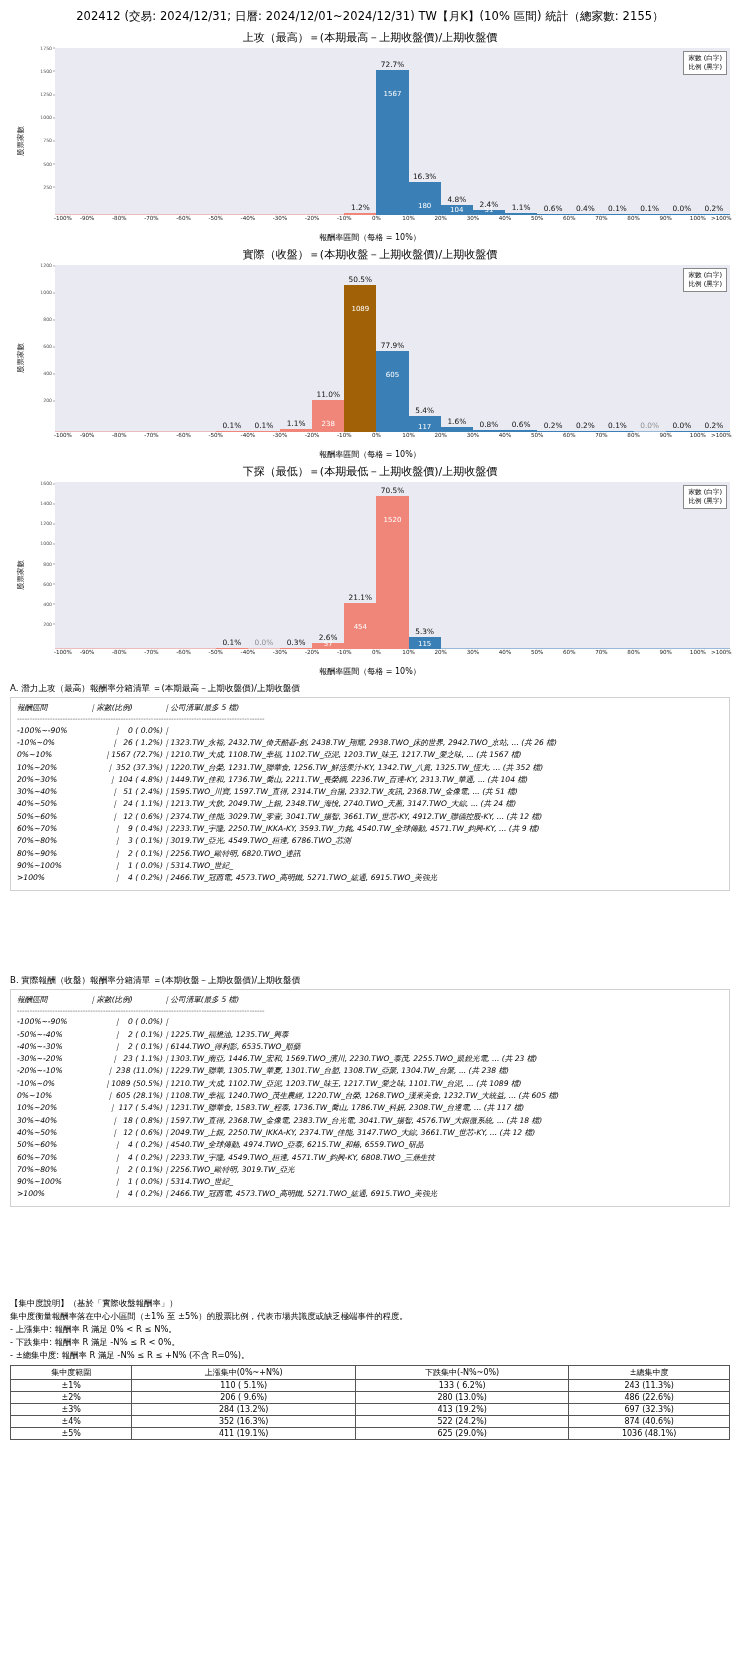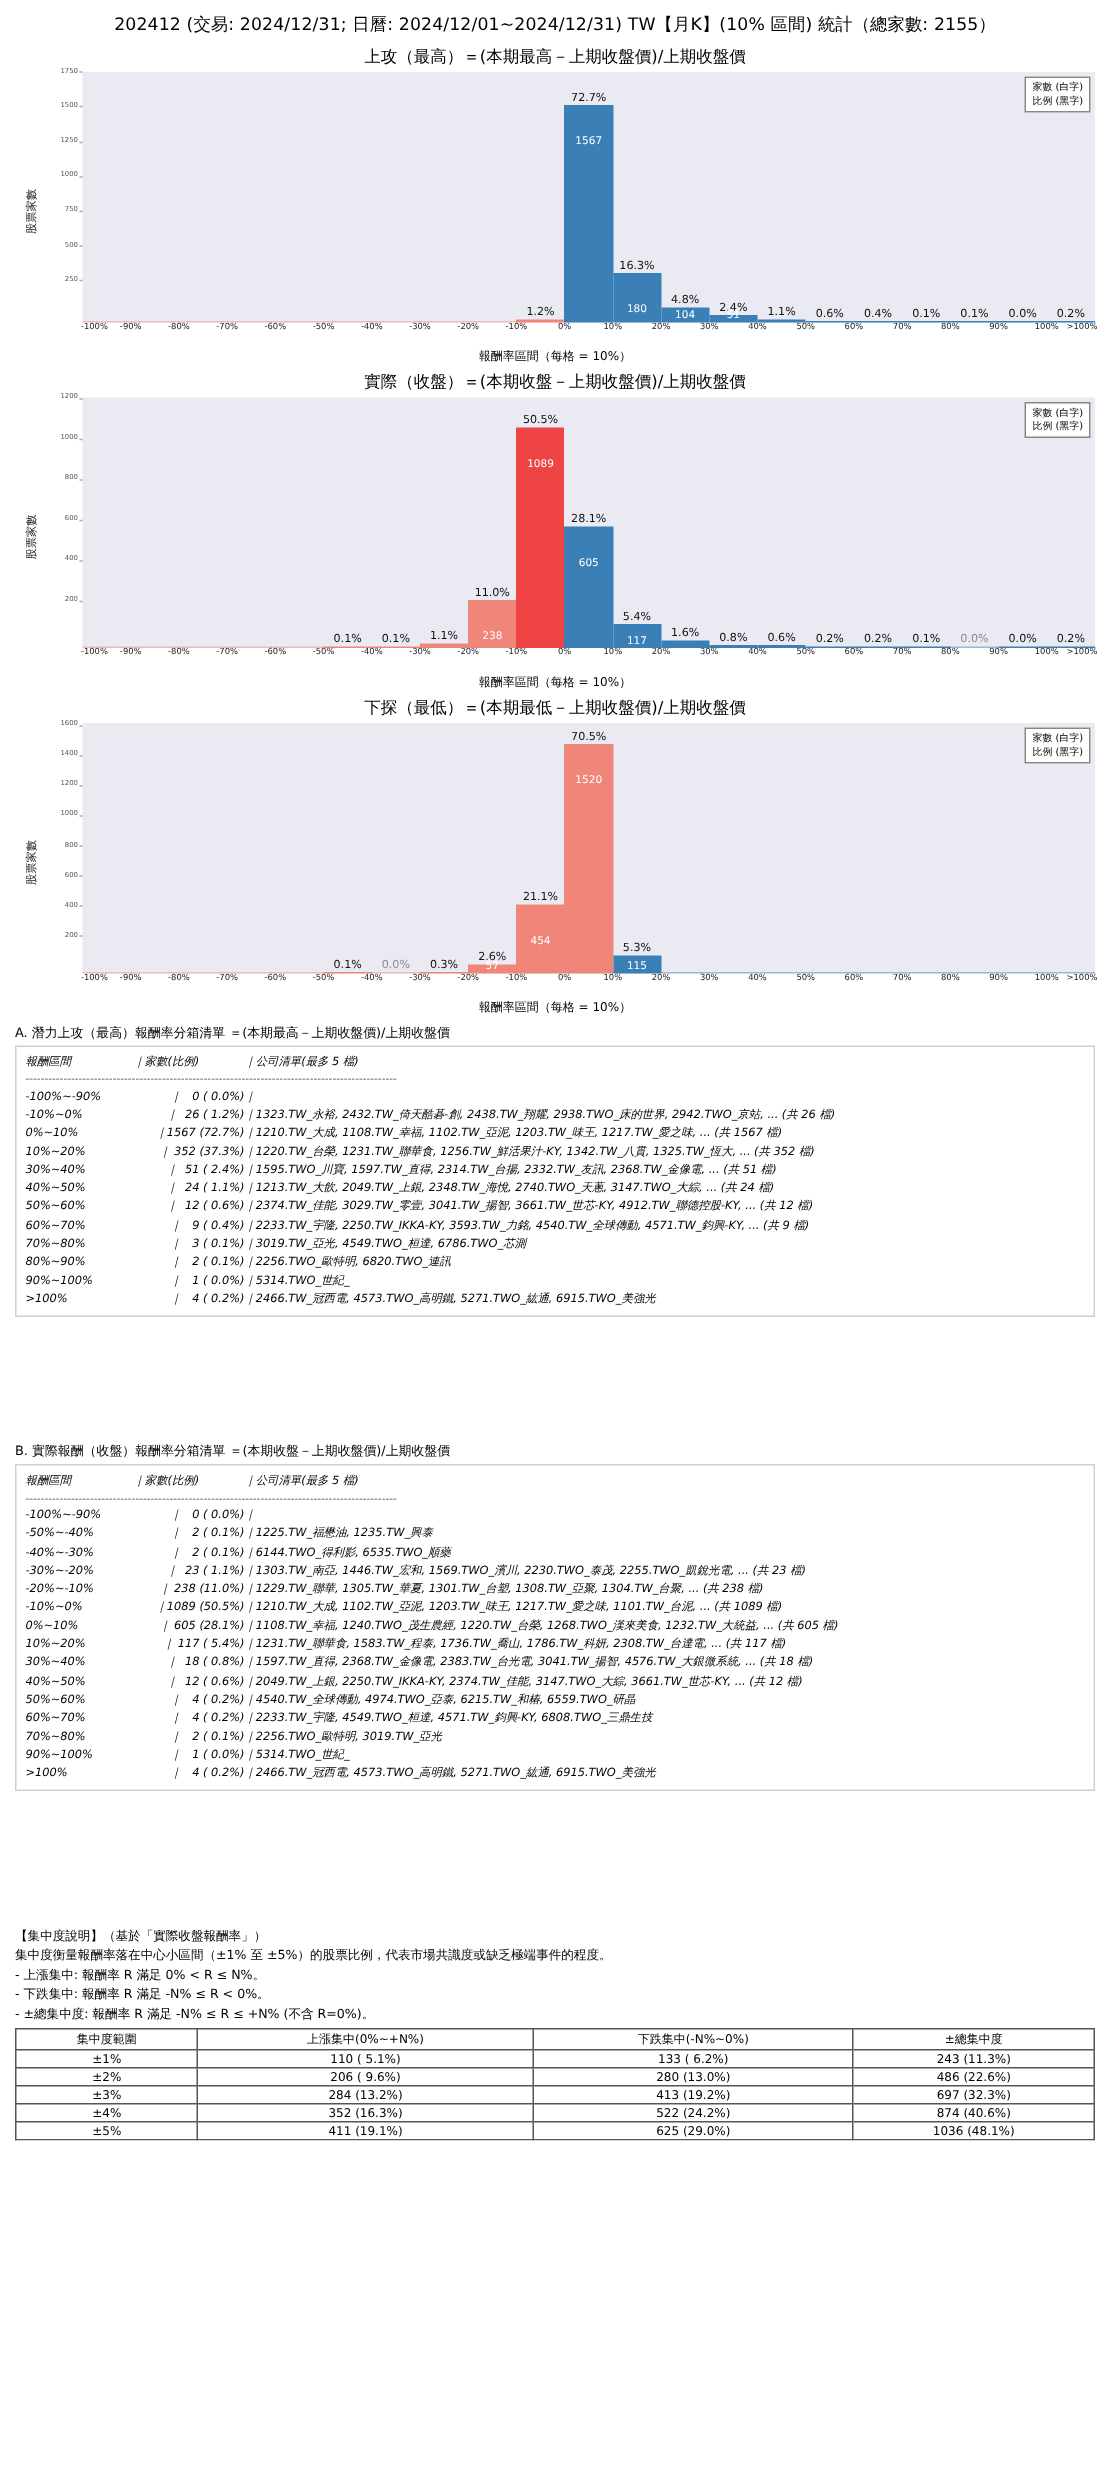--- a/index.html
+++ b/index.html
@@ -294,26 +294,26 @@
           <div class="bar" style="left: 28.5714%; width: 4.7619%; height: 0.55%; background: rgb(240, 134, 121);">
             <span class="pct">0.1%</span>
           </div>
           <div class="bar" style="left: 33.3333%; width: 4.7619%; height: 1.85484%; background: rgb(240, 134, 121);">
             <span class="pct">1.1%</span>
           </div>
           <div class="bar" style="left: 38.0952%; width: 4.7619%; height: 19.1935%; background: rgb(240, 134, 121);">
             <span class="pct">11.0%</span>
             <span class="cnt">238</span>
           </div>
-          <div class="bar" style="left: 42.8571%; width: 4.7619%; height: 87.8226%; background: #ef4444;">
+          <div class="bar" style="left: 42.8571%; width: 4.7619%; height: 87.8226%; background: #a16207;">
             <span class="pct">50.5%</span>
             <span class="cnt">1089</span>
           </div>
           <div class="bar" style="left: 47.619%; width: 4.7619%; height: 48.7903%; background: rgb(58, 127, 181);">
-            <span class="pct">28.1%</span>
+            <span class="pct">77.9%</span>
             <span class="cnt">605</span>
           </div>
           <div class="bar" style="left: 52.381%; width: 4.7619%; height: 9.43548%; background: rgb(58, 127, 181); margin-top: 48px;">
             <span class="pct">5.4%</span>
             <span class="cnt low">117</span>
           </div>
           <div class="bar" style="left: 57.1429%; width: 4.7619%; height: 2.74194%; background: rgb(58, 127, 181);">
             <span class="pct">1.6%</span>
           </div>
           <div class="bar" style="left: 61.9048%; width: 4.7619%; height: 1.45161%; background: rgb(58, 127, 181);">
@@ -457,20 +457,21 @@
   <div class="sec">
     <div class="sec-title">A. 潛力上攻（最高）報酬率分箱清單 ＝(本期最高－上期收盤價)/上期收盤價</div>
     <div class="sec-box">
       <div class="mono-row hdr"><span class="c1">報酬區間</span><span class="c2">｜家數(比例)</span><span class="c3">｜公司清單(最多 5 檔)</span></div>
       <div class="rule">--------------------------------------------------------------------------------------------------</div>
       <div id="rowsA">
           <div class="mono-row"><span class="c1">-100%~-90%</span><span class="c2">｜   0 ( 0.0%)</span><span class="c3">｜</span></div>
           <div class="mono-row"><span class="c1">-10%~0%</span><span class="c2">｜  26 ( 1.2%)</span><span class="c3">｜1323.TW_永裕, 2432.TW_倚天酷碁-創, 2438.TW_翔耀, 2938.TWO_床的世界, 2942.TWO_京站, ... (共 26 檔)</span></div>
           <div class="mono-row"><span class="c1">0%~10%</span><span class="c2">｜1567 (72.7%)</span><span class="c3">｜1210.TW_大成, 1108.TW_幸福, 1102.TW_亞泥, 1203.TW_味王, 1217.TW_愛之味, ... (共 1567 檔)</span></div>
           <div class="mono-row"><span class="c1">10%~20%</span><span class="c2">｜ 352 (37.3%)</span><span class="c3">｜1220.TW_台榮, 1231.TW_聯華食, 1256.TW_鮮活果汁-KY, 1342.TW_八貫, 1325.TW_恆大, ... (共 352 檔)</span></div>
+          <div class="mono-row"><span class="c1">20%~30%</span><span class="c2">｜ 104 ( 4.8%)</span><span class="c3">｜1449.TW_佳和, 1736.TW_喬山, 2211.TW_長榮鋼, 2236.TW_百達-KY, 2313.TW_華通, ... (共 104 檔)</span></div>
           <div class="mono-row"><span class="c1">30%~40%</span><span class="c2">｜  51 ( 2.4%)</span><span class="c3">｜1595.TWO_川寶, 1597.TW_直得, 2314.TW_台揚, 2332.TW_友訊, 2368.TW_金像電, ... (共 51 檔)</span></div>
           <div class="mono-row"><span class="c1">40%~50%</span><span class="c2">｜  24 ( 1.1%)</span><span class="c3">｜1213.TW_大飲, 2049.TW_上銀, 2348.TW_海悅, 2740.TWO_天蔥, 3147.TWO_大綜, ... (共 24 檔)</span></div>
           <div class="mono-row"><span class="c1">50%~60%</span><span class="c2">｜  12 ( 0.6%)</span><span class="c3">｜2374.TW_佳能, 3029.TW_零壹, 3041.TW_揚智, 3661.TW_世芯-KY, 4912.TW_聯德控股-KY, ... (共 12 檔)</span></div>
           <div class="mono-row"><span class="c1">60%~70%</span><span class="c2">｜   9 ( 0.4%)</span><span class="c3">｜2233.TW_宇隆, 2250.TW_IKKA-KY, 3593.TW_力銘, 4540.TW_全球傳動, 4571.TW_鈞興-KY, ... (共 9 檔)</span></div>
           <div class="mono-row"><span class="c1">70%~80%</span><span class="c2">｜   3 ( 0.1%)</span><span class="c3">｜3019.TW_亞光, 4549.TWO_桓達, 6786.TWO_芯測</span></div>
           <div class="mono-row"><span class="c1">80%~90%</span><span class="c2">｜   2 ( 0.1%)</span><span class="c3">｜2256.TWO_歐特明, 6820.TWO_連訊</span></div>
           <div class="mono-row"><span class="c1">90%~100%</span><span class="c2">｜   1 ( 0.0%)</span><span class="c3">｜5314.TWO_世紀_</span></div>
           <div class="mono-row"><span class="c1">&gt;100%</span><span class="c2">｜   4 ( 0.2%)</span><span class="c3">｜2466.TW_冠西電, 4573.TWO_高明鐵, 5271.TWO_紘通, 6915.TWO_美強光</span></div>
         </div>
     </div>

